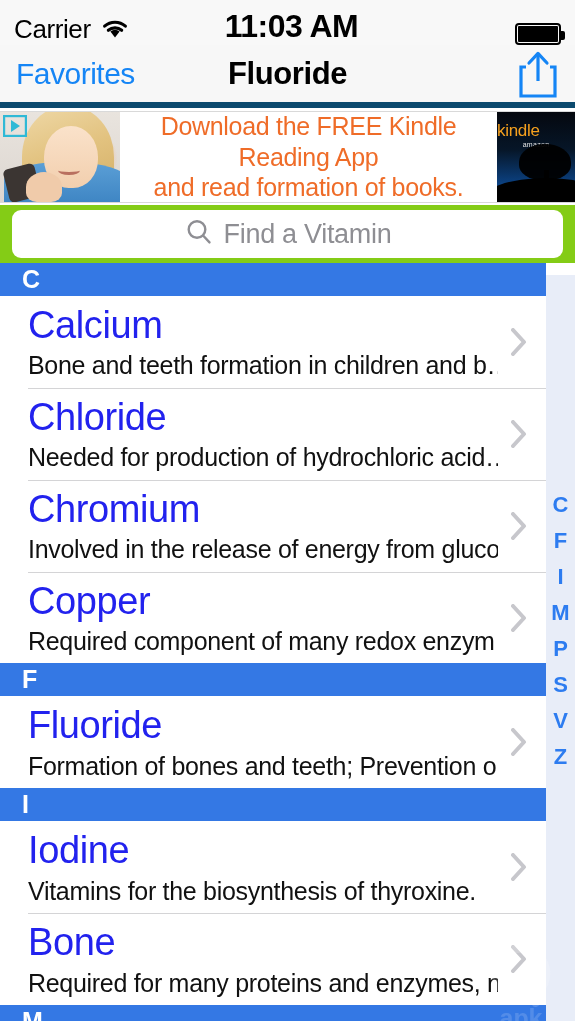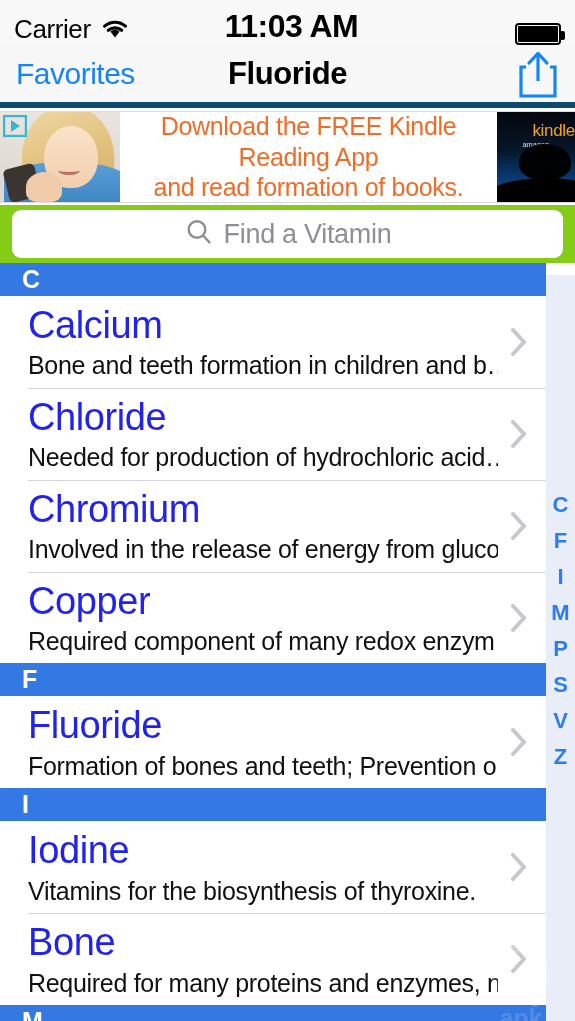--- a/index.html
+++ b/index.html
@@ -101,21 +101,21 @@
     flex:1; display:flex; flex-direction:column; align-items:center;
     justify-content:center; text-align:center;
     color:#ef6c28; font-size:25px; line-height:1.22; letter-spacing:-0.3px;
     background:#fff; padding:0 6px;
   }
   .ad-logo {
     flex:0 0 78px; width:78px; position:relative; overflow:hidden;
     background:linear-gradient(180deg,#05080f 0%, #061628 42%, #0b3f7d 78%, #1765b5 100%);
   }
   .ad-logo .kw {
-    position:absolute; top:9px; left:0; right:0; text-align:right;
+    position:absolute; top:9px; left:0; right:0; text-align:left;
     color:#f5a01e; font-size:17px; letter-spacing:-0.3px;
   }
   .ad-logo .am {
     position:absolute; top:29px; left:0; right:0; text-align:center;
     color:#e6e6e6; font-size:7px; letter-spacing:0.3px;
   }
   .ad-logo .tree {
     position:absolute; right:4px; top:32px; width:52px; height:36px;
     background:#000; border-radius:50% 50% 42% 42%;
     opacity:0.95;

